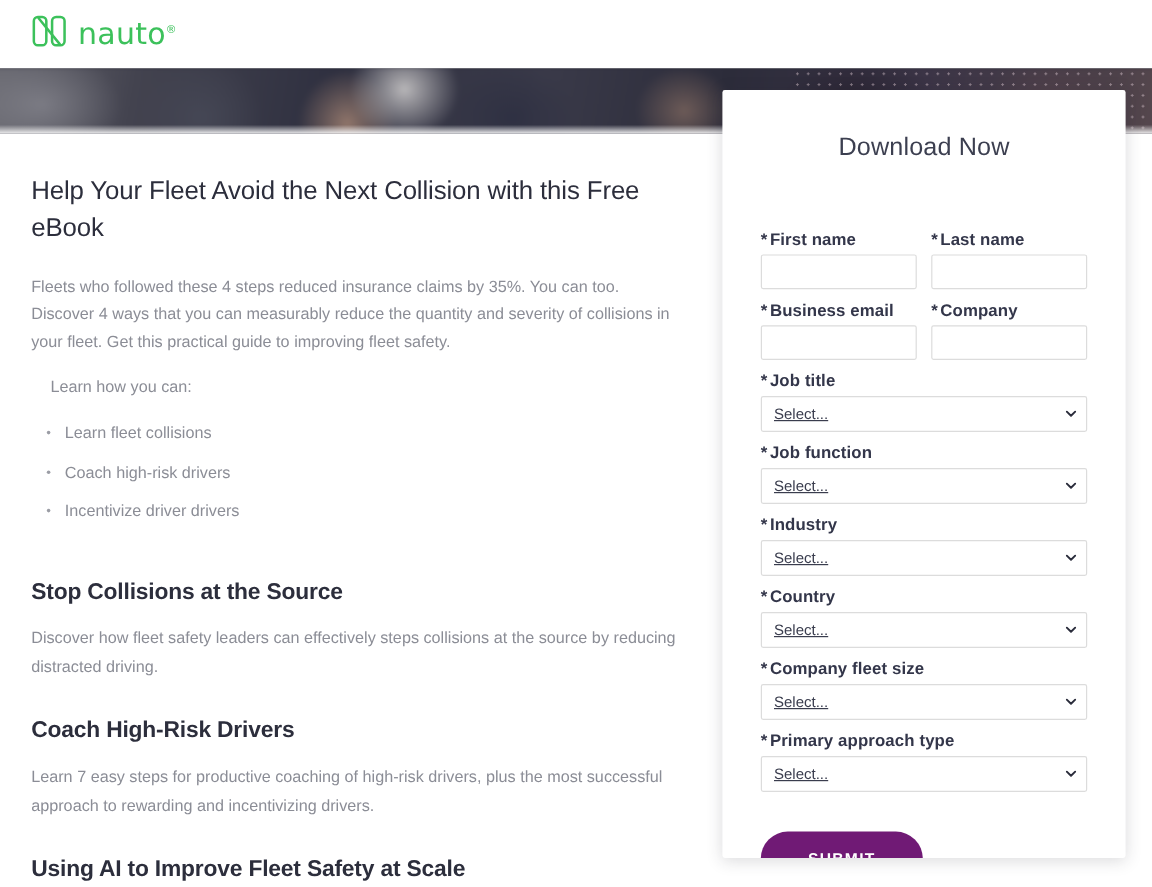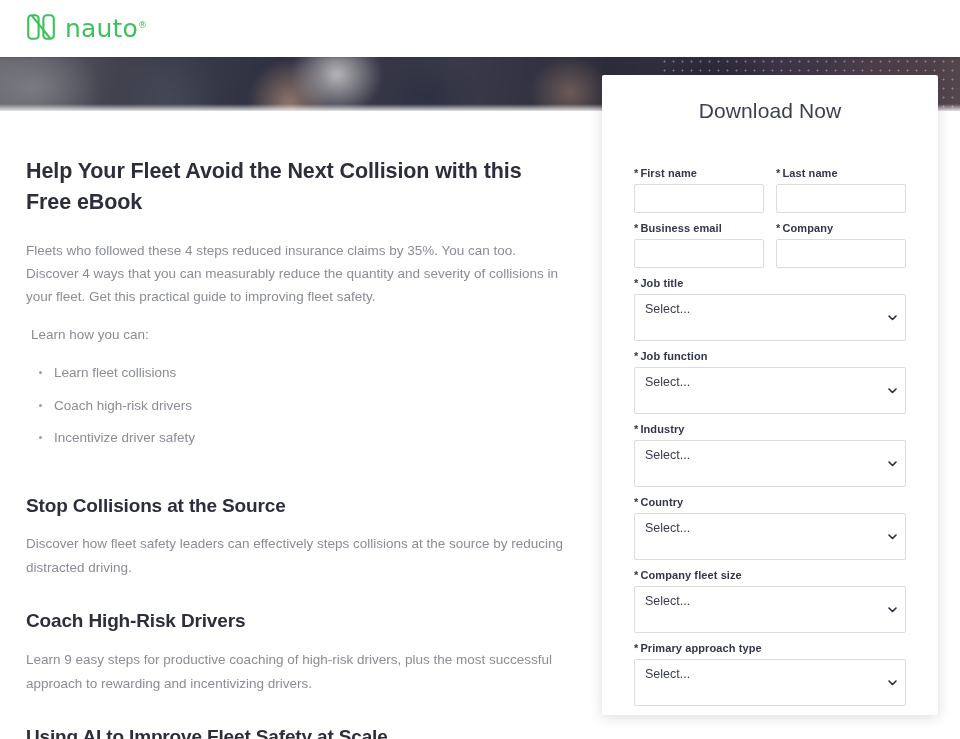--- a/index.html
+++ b/index.html
@@ -95,35 +95,35 @@
   }
 
   
   .content {
     position: absolute;
     left: 26px;
     top: 140px;
     width: 540px;
   }
   .headline {
-    margin: 16px 0 22px 0;
+    margin: 4px 0 22px 0;
     font-size: 21.5px;
-    font-weight: bold;
+    font-weight: normal;
     line-height: 1.42;
     color: #2c2e3c;
     letter-spacing: -.1px;
   }
   .lede {
     margin: 0 0 14px 0;
     font-size: 13.5px;
     line-height: 1.72;
     color: #8b8d96;
   }
   .learn-line {
-    margin: 0 0 16px 5px;
+    margin: 0 0 16px 16px;
     font-size: 13.5px;
     line-height: 1.72;
     color: #8b8d96;
   }
   ul.benefits {
     margin: 0 0 34px 0;
     padding: 0 0 0 28px;
     list-style: none;
   }
   ul.benefits li {
@@ -165,41 +165,41 @@
     top: 75px;
     width: 336px;
     height: 640px;
     background: #ffffff;
     border-radius: 2px;
     box-shadow: 0 2px 13px rgba(40,40,55,.17);
     padding: 0 32px;
     overflow: hidden;
   }
   .form-title {
-    margin: 0;
+    margin: 12px;
     padding-top: 24px;
     text-align: center;
     font-size: 21px;
     font-weight: normal;
     color: #3c3f50;
     letter-spacing: .1px;
   }
   .form-body { padding-top: 44px; }
 
   .field-row {
     display: flex;
     gap: 12px;
   }
   .field { margin-bottom: 9px; }
   .field.half { width: 130px; flex: 0 0 130px; }
   .field.full { width: 100%; }
 
   .field-label {
     display: block;
-    font-size: 11px;
+    font-size: 14px;
     font-weight: bold;
     color: #33364a;
     margin-bottom: 5px;
     letter-spacing: .1px;
   }
   .field-label .req { margin-right: 2px; }
 
   .text-input {
     display: block;
     width: 100%;
@@ -211,33 +211,34 @@
     font-size: 12.5px;
     color: #33364a;
     padding: 0 8px;
     outline: none;
   }
 
   .select-wrap { position: relative; width: 100%; }
   .select-input {
     display: block;
     width: 100%;
-    height: 47px;
+    height: 30px;
     border: 1px solid #dcdcdc;
     border-radius: 2px;
     background: #ffffff;
     font-family: "Liberation Sans", sans-serif;
     font-size: 12.5px;
     color: #3a3d4e;
     padding: 0 26px 0 10px;
     line-height: 28px;
     cursor: pointer;
     user-select: none;
     white-space: nowrap;
     overflow: hidden;
+    text-decoration: underline;
   }
   .chev {
     position: absolute;
     right: 9px;
     top: 50%;
     margin-top: -3px;
     width: 9px; height: 6px;
     pointer-events: none;
   }
   .chev svg { display: block; }
@@ -288,31 +289,31 @@
   <main class="content">
     <h1 class="headline">Help Your Fleet Avoid the Next Collision with this Free eBook</h1>
 
     <p class="lede">Fleets who followed these 4 steps reduced insurance claims by 35%. You can too. Discover 4 ways that you can measurably reduce the quantity and severity of collisions in your fleet. Get this practical guide to improving fleet safety.</p>
 
     <p class="learn-line">Learn how you can:</p>
 
     <ul class="benefits">
       <li>Learn fleet collisions</li>
       <li>Coach high-risk drivers</li>
-      <li>Incentivize driver safety</li>
+      <li>Incentivize driver drivers</li>
     </ul>
 
     <section class="section">
       <h2 class="section-title">Stop Collisions at the Source</h2>
       <p class="section-body">Discover how fleet safety leaders can effectively steps collisions at the source by reducing distracted driving.</p>
     </section>
 
     <section class="section">
       <h2 class="section-title">Coach High-Risk Drivers</h2>
-      <p class="section-body">Learn 9 easy steps for productive coaching of high-risk drivers, plus the most successful approach to rewarding and incentivizing drivers.</p>
+      <p class="section-body">Learn 7 easy steps for productive coaching of high-risk drivers, plus the most successful approach to rewarding and incentivizing drivers.</p>
     </section>
 
     <section class="section">
       <h2 class="section-title">Using AI to Improve Fleet Safety at Scale</h2>
 
     </section>
   </main>
 
   <aside class="form-card">
     <h2 class="form-title">Download Now</h2>

